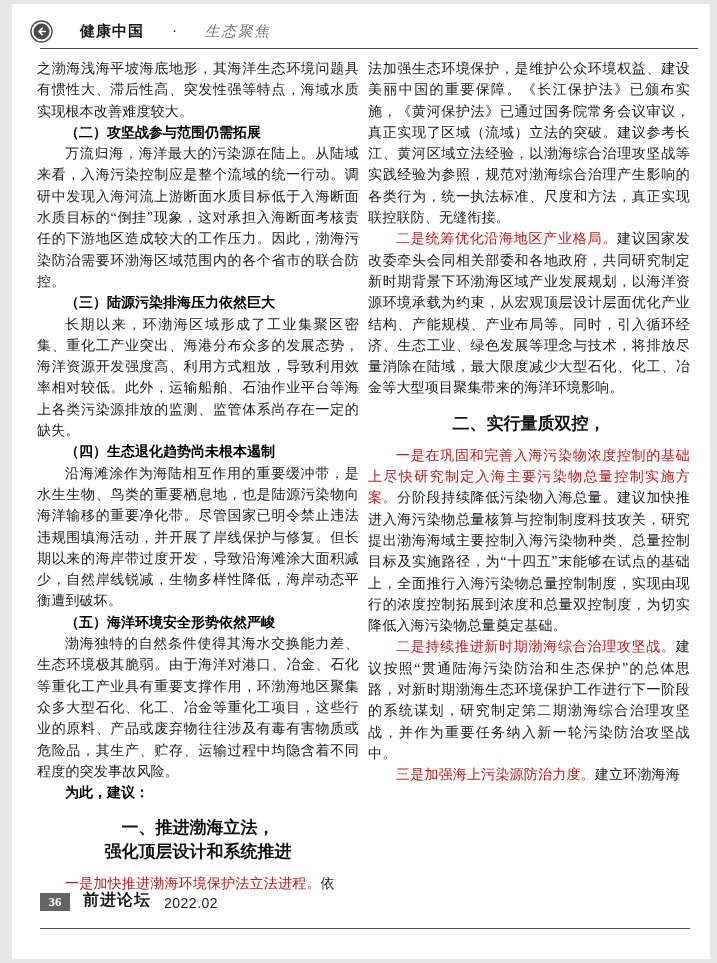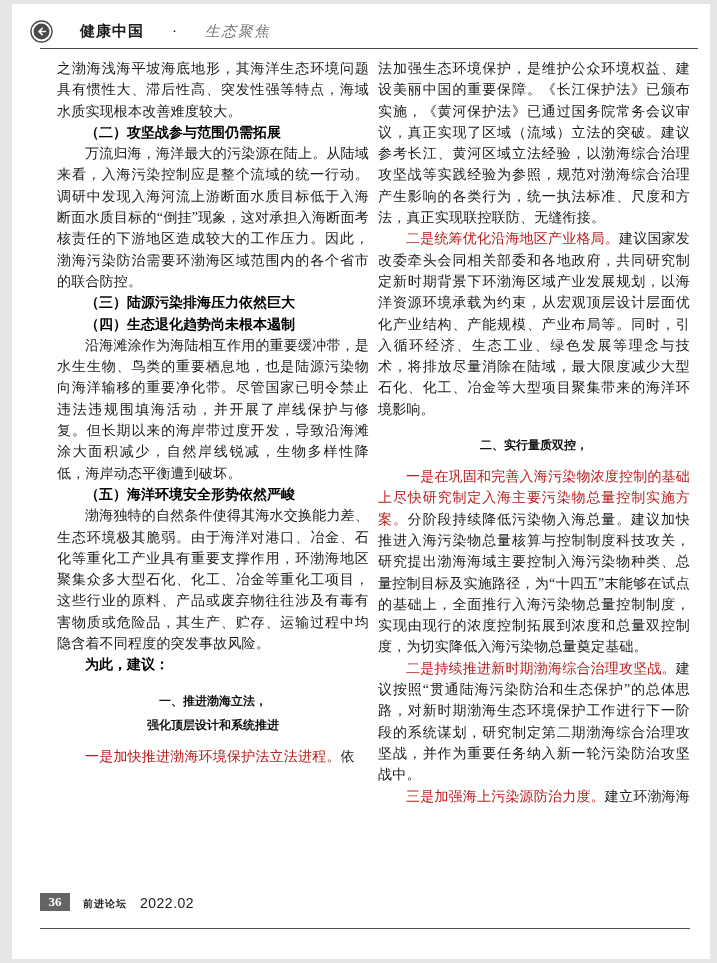--- a/index.html
+++ b/index.html
@@ -13,48 +13,48 @@
     background:#ffffff;color:#1a1a1a;overflow:hidden;
   }
   
   .header{display:flex;align-items:center;gap:27px;padding:16px 0 5px 18px;}
   .hicon{width:23px;height:23px;display:inline-flex;flex:0 0 auto;}
   .brand{font-family:"Liberation Sans","DejaVu Sans",sans-serif;font-weight:bold;font-size:15px;letter-spacing:1px;}
   .sep{font-size:15px;margin:0 1px;color:#222;}
   .section{font-family:"DejaVu Serif","Liberation Serif",serif;font-style:italic;font-size:14.5px;letter-spacing:2px;color:#737373;}
   .rule{border-top:1.5px solid #4a4a4a;margin:0 12px 0 28px;}
   
-  .cols{display:flex;gap:9px;padding:9px 20px 0 45px;}
+  .cols{display:flex;gap:9px;padding:9px 20px 0 25px;}
   .col{flex:1;min-width:0;}
   p.body{
     margin:0;font-size:14px;line-height:21.3px;text-align:justify;
     text-indent:2em;letter-spacing:.2px;
   }
   p.body.noindent{text-indent:0;}
   p.heading{
     margin:0;font-size:14px;line-height:21.3px;text-indent:2em;
     font-family:Liberation Serif, serif;font-weight:bold;color:#000000;
   }
   b.lead{font-family:"Liberation Sans","DejaVu Sans",sans-serif;font-weight:normal;color:#b91c1c;}
   .sec-title{
-    margin:13px 0 9px;text-align:center;font-weight:bold;font-size:12px;
+    margin:13px 0 9px;text-align:center;font-weight:bold;font-size:17px;
     line-height:24px;color:#111;font-family:"Liberation Serif","DejaVu Serif",serif;
   }
   
   .footer{
     position:absolute;left:28px;right:20px;bottom:30px;
     display:flex;align-items:flex-end;gap:13px;
     border-bottom:1.5px solid #4f4f4f;padding-bottom:17px;
   }
   .pagenum{
     background:#646464;color:#fff;font-size:13px;font-weight:bold;
     width:30px;height:18px;display:inline-flex;align-items:center;justify-content:center;
     font-family:"Liberation Serif","DejaVu Serif",serif;
   }
-  .journal{font-family:"Liberation Sans","DejaVu Sans",sans-serif;font-weight:bold;font-size:10px;letter-spacing:1px;}
+  .journal{font-family:"Liberation Sans","DejaVu Sans",sans-serif;font-weight:bold;font-size:16px;letter-spacing:1px;}
   .issue{font-family:"Liberation Sans","DejaVu Sans",sans-serif;font-size:14px;letter-spacing:.5px;}
 </style>
 </head>
 <body>
 
 <div class="page">
 
   <div class="header">
     <span class="hicon">
       <svg viewBox="0 0 24 24" width="23" height="23">
@@ -68,20 +68,21 @@
     <span class="section">生态聚焦</span>
   </div>
   <div class="rule"></div>
 
   <div class="cols">
     <div class="col" id="col-left">
         <p class="body noindent">之渤海浅海平坡海底地形，其海洋生态环境问题具有惯性大、滞后性高、突发性强等特点，海域水质实现根本改善难度较大。</p>
         <p class="heading">（二）攻坚战参与范围仍需拓展</p>
         <p class="body">万流归海，海洋最大的污染源在陆上。从陆域来看，入海污染控制应是整个流域的统一行动。调研中发现入海河流上游断面水质目标低于入海断面水质目标的“倒挂”现象，这对承担入海断面考核责任的下游地区造成较大的工作压力。因此，渤海污染防治需要环渤海区域范围内的各个省市的联合防控。</p>
         <p class="heading">（三）陆源污染排海压力依然巨大</p>
+        <p class="body">长期以来，环渤海区域形成了工业集聚区密集、重化工产业突出、海港分布众多的发展态势，海洋资源开发强度高、利用方式粗放，导致利用效率相对较低。此外，运输船舶、石油作业平台等海上各类污染源排放的监测、监管体系尚存在一定的缺失。</p>
         <p class="heading">（四）生态退化趋势尚未根本遏制</p>
         <p class="body">沿海滩涂作为海陆相互作用的重要缓冲带，是水生生物、鸟类的重要栖息地，也是陆源污染物向海洋输移的重要净化带。尽管国家已明令禁止违法违规围填海活动，并开展了岸线保护与修复。但长期以来的海岸带过度开发，导致沿海滩涂大面积减少，自然岸线锐减，生物多样性降低，海岸动态平衡遭到破坏。</p>
         <p class="heading">（五）海洋环境安全形势依然严峻</p>
         <p class="body">渤海独特的自然条件使得其海水交换能力差、生态环境极其脆弱。由于海洋对港口、冶金、石化等重化工产业具有重要支撑作用，环渤海地区聚集众多大型石化、化工、冶金等重化工项目，这些行业的原料、产品或废弃物往往涉及有毒有害物质或危险品，其生产、贮存、运输过程中均隐含着不同程度的突发事故风险。</p>
         <p class="heading">为此，建议：</p>
         <div class="sec-title">
           <div>一、推进渤海立法，</div>
           <div>强化顶层设计和系统推进</div>
         </div>
         <p class="body"><b class="lead">一是加快推进渤海环境保护法立法进程。</b>依</p>

